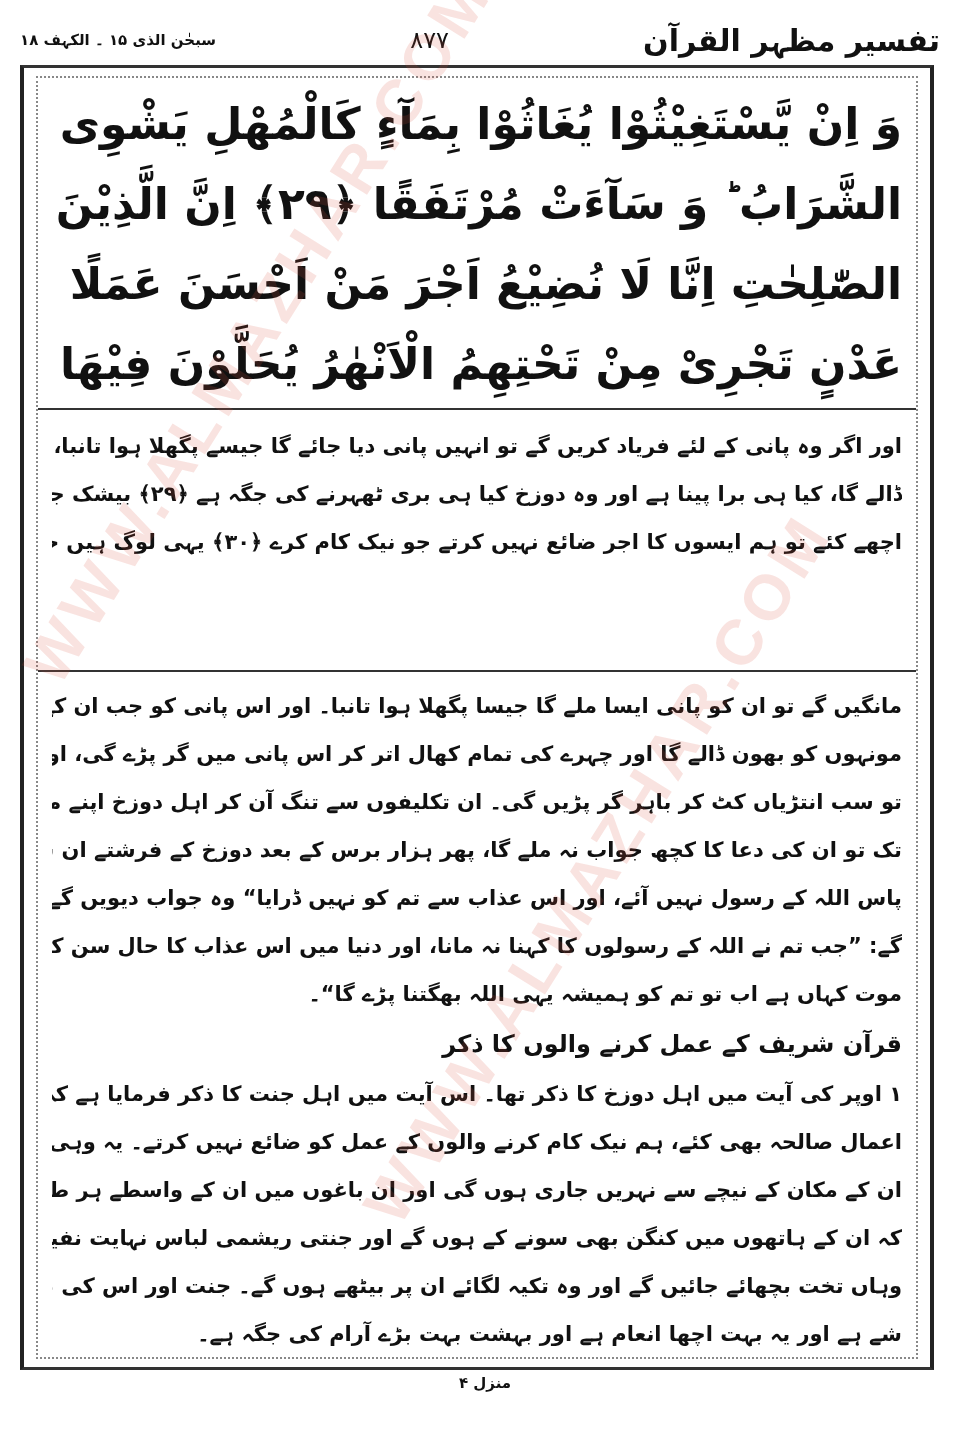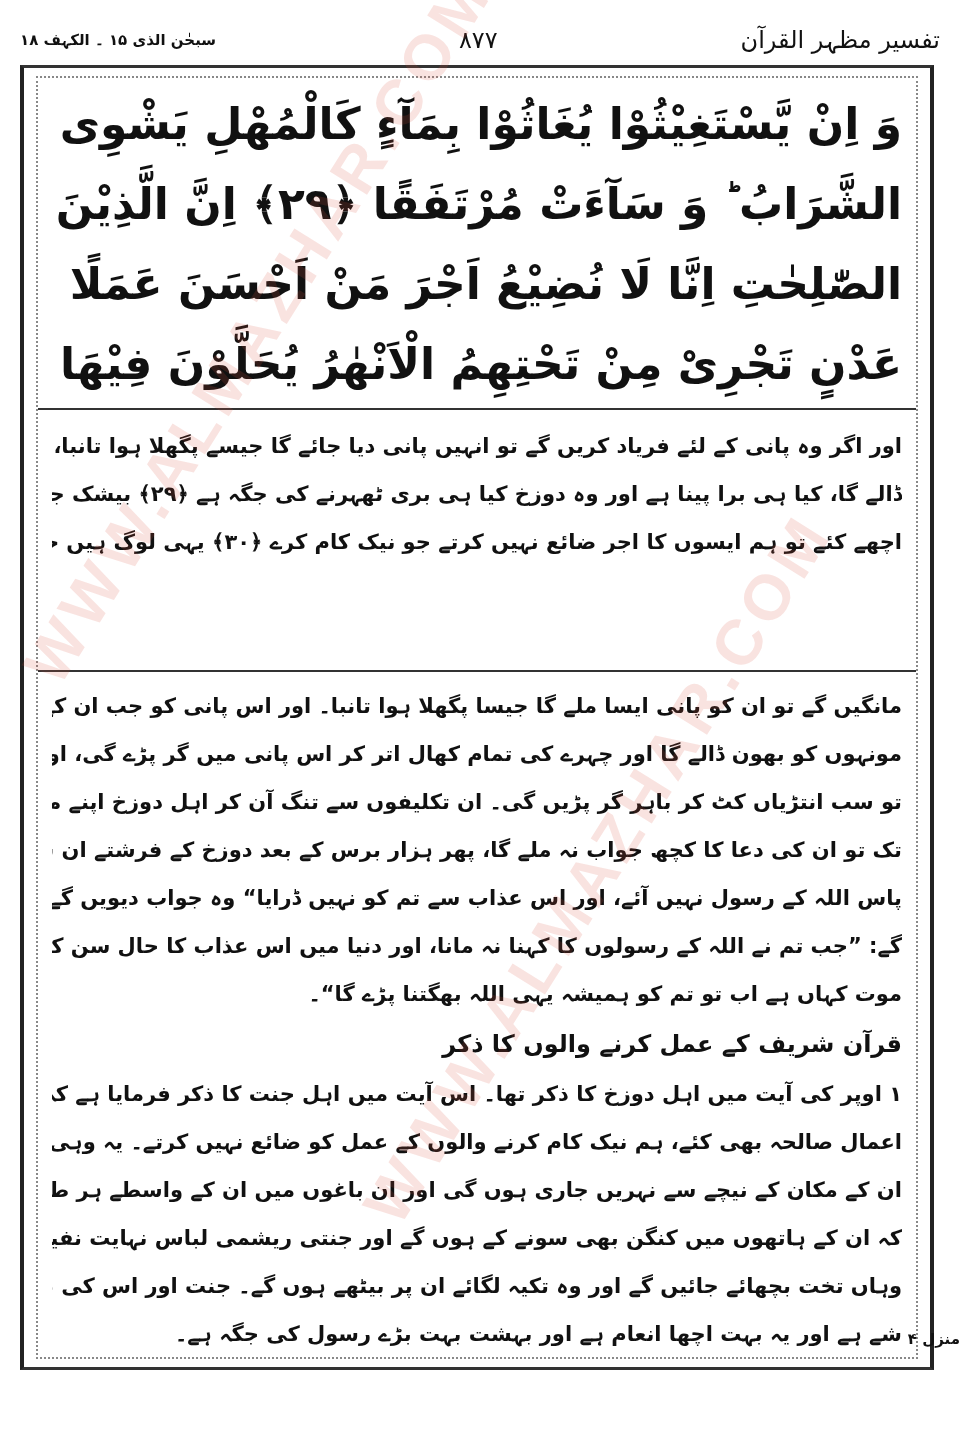--- a/index.html
+++ b/index.html
@@ -5,21 +5,21 @@
   html, body { margin: 0; padding: 0; background: #ffffff; }
   body {
     width: 960px; height: 1433px; position: relative; overflow: hidden;
     font-family: "DejaVu Sans", sans-serif; color: #111;
   }
   .header {
     position: absolute; left: 20px; right: 20px; top: 18px; height: 44px;
     display: flex; align-items: center; justify-content: space-between;
     direction: rtl;
   }
-  .header .book-title { font-size: 24px; font-weight: normal; }
+  .header .book-title { font-size: 30px; font-weight: bold; }
   .header .page-number { font-size: 24px; font-weight: normal; letter-spacing: 2px; }
   .header .surah-ref { font-size: 15px; font-weight: bold; }
 
   .outer-frame {
     position: absolute; left: 20px; top: 65px; width: 914px; height: 1305px;
     border-top: 3px solid #333; border-bottom: 3px solid #333;
     border-left: 4px solid #222; border-right: 4px solid #222;
     box-sizing: border-box;
   }
   .inner-frame {
@@ -54,21 +54,21 @@
     font-size: 21px; line-height: 48px; height: 48px;
     text-align: justify; text-align-last: justify; white-space: nowrap; overflow: hidden;
   }
   .urdu-line.last { text-align-last: right; }
   .section-heading {
     font-family: "DejaVu Sans", sans-serif; font-weight: bold;
     font-size: 24px; line-height: 52px; height: 52px; text-align: right;
   }
 
   .footer {
-    position: absolute; left: 0; right: 0; top: 1330px; text-align: right;
+    position: absolute; left: 0; right: 0; top: 1374px; text-align: center;
     font-size: 15px; font-weight: bold; direction: rtl; padding-left: 10px;
   }
 
   .watermark {
     position: absolute; font-family: "Liberation Sans", sans-serif; font-weight: bold;
     font-size: 64px; letter-spacing: 6px; color: rgba(220, 80, 60, 0.16);
     white-space: nowrap; pointer-events: none; transform-origin: left center;
   }
   .wm1 { left: 40px; top: 640px; transform: rotate(-58deg); }
   .wm2 { left: 380px; top: 1180px; transform: rotate(-58deg); }
@@ -107,21 +107,21 @@
       <div class="urdu-line">گے: ”جب تم نے اللہ کے رسولوں کا کہنا نہ مانا، اور دنیا میں اس عذاب کا حال سن کر بھی اللہ کی نافرمانی کو نہ چھوڑا تو پھر آج تم کو</div>
       <div class="urdu-line last">موت کہاں ہے اب تو تم کو ہمیشہ یہی اللہ بھگتنا پڑے گا“۔</div>
 
       <div class="section-heading">قرآن شریف کے عمل کرنے والوں کا ذکر</div>
 
       <div class="urdu-line">۱ اوپر کی آیت میں اہل دوزخ کا ذکر تھا۔ اس آیت میں اہل جنت کا ذکر فرمایا ہے کہ جو لوگ ایمان لائے، اور انہوں نے</div>
       <div class="urdu-line">اعمال صالحہ بھی کئے، ہم نیک کام کرنے والوں کے عمل کو ضائع نہیں کرتے۔ یہ وہی لوگ ہیں جن کے واسطے باغ تیار ہے، اور</div>
       <div class="urdu-line">ان کے مکان کے نیچے سے نہریں جاری ہوں گی اور ان باغوں میں ان کے واسطے ہر طرح کے سامان ہوں گے۔ یہاں تک</div>
       <div class="urdu-line">کہ ان کے ہاتھوں میں کنگن بھی سونے کے ہوں گے اور جنتی ریشمی لباس نہایت نفیس سبز رنگ کا پہنیں گے، اور ان کے لئے</div>
       <div class="urdu-line">وہاں تخت بچھائے جائیں گے اور وہ تکیہ لگائے ان پر بیٹھے ہوں گے۔ جنت اور اس کی ہر نعمت جو جنتیوں کو میسر ہو گی خوب عمدہ</div>
-      <div class="urdu-line last">شے ہے اور یہ بہت اچھا انعام ہے اور بہشت بہت بڑے رسول کی جگہ ہے۔</div>
+      <div class="urdu-line last">شے ہے اور یہ بہت اچھا انعام ہے اور بہشت بہت بڑے آرام کی جگہ ہے۔</div>
     </div>
 
   </div>
 </div>
 
 <div class="watermark wm1">WWW.ALMAZHAR.COM</div>
 <div class="watermark wm2">WWW.ALMAZHAR.COM</div>
 
 <div class="footer">منزل ۴</div>
 

